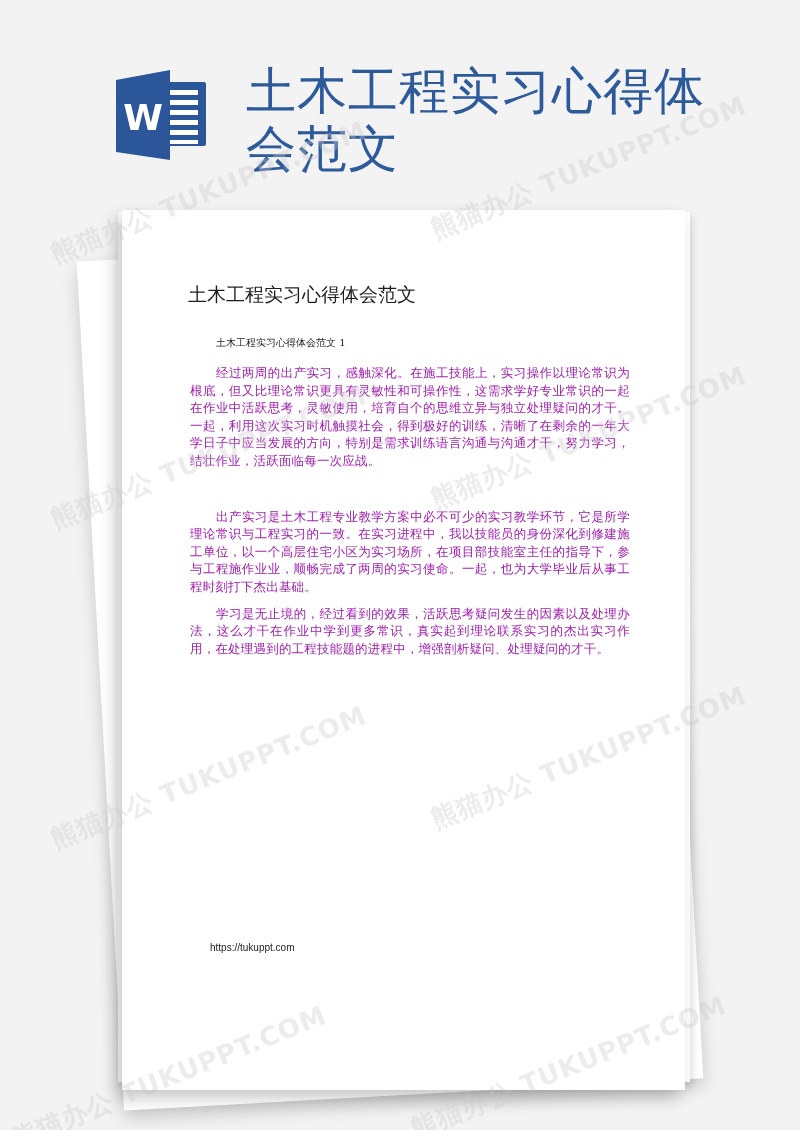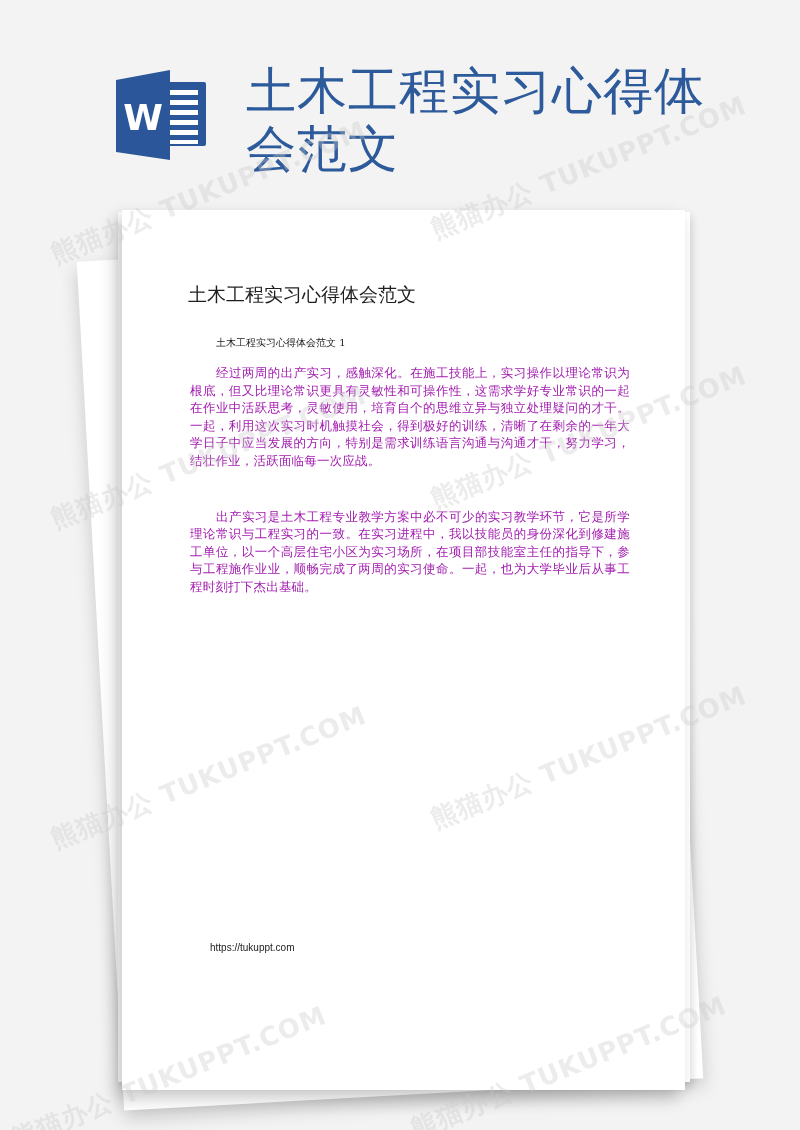--- a/index.html
+++ b/index.html
@@ -139,20 +139,21 @@
 
 <div class="page-back"></div>
 <div class="page-mid"></div>
 
 <div class="page-front">
   <div class="page-content">
     <h1 class="doc-heading">土木工程实习心得体会范文</h1>
     <p class="section-heading">土木工程实习心得体会范文 1</p>
     <p class="para gap-after">经过两周的出产实习，感触深化。在施工技能上，实习操作以理论常识为根底，但又比理论常识更具有灵敏性和可操作性，这需求学好专业常识的一起在作业中活跃思考，灵敏使用，培育自个的思维立异与独立处理疑问的才干。一起，利用这次实习时机触摸社会，得到极好的训练，清晰了在剩余的一年大学日子中应当发展的方向，特别是需求训练语言沟通与沟通才干，努力学习，结壮作业，活跃面临每一次应战。</p>
     <p class="para">出产实习是土木工程专业教学方案中必不可少的实习教学环节，它是所学理论常识与工程实习的一致。在实习进程中，我以技能员的身份深化到修建施工单位，以一个高层住宅小区为实习场所，在项目部技能室主任的指导下，参与工程施作业业，顺畅完成了两周的实习使命。一起，也为大学毕业后从事工程时刻打下杰出基础。</p>
+    <p class="para">学习是无止境的，经过看到的效果，活跃思考疑问发生的因素以及处理办法，这么才干在作业中学到更多常识，真实起到理论联系实习的杰出实习作用，在处理遇到的工程技能题的进程中，增强剖析疑问、处理疑问的才干。</p>
   </div>
   <div class="footer-url">https://tukuppt.com</div>
 </div>
 
 <div class="watermark" style="left:40px; top:175px;">熊猫办公 TUKUPPT.COM</div>
 <div class="watermark" style="left:420px; top:150px;">熊猫办公 TUKUPPT.COM</div>
 <div class="watermark" style="left:40px; top:440px;">熊猫办公 TUKUPPT.COM</div>
 <div class="watermark" style="left:420px; top:420px;">熊猫办公 TUKUPPT.COM</div>
 <div class="watermark" style="left:40px; top:760px;">熊猫办公 TUKUPPT.COM</div>
 <div class="watermark" style="left:420px; top:740px;">熊猫办公 TUKUPPT.COM</div>

